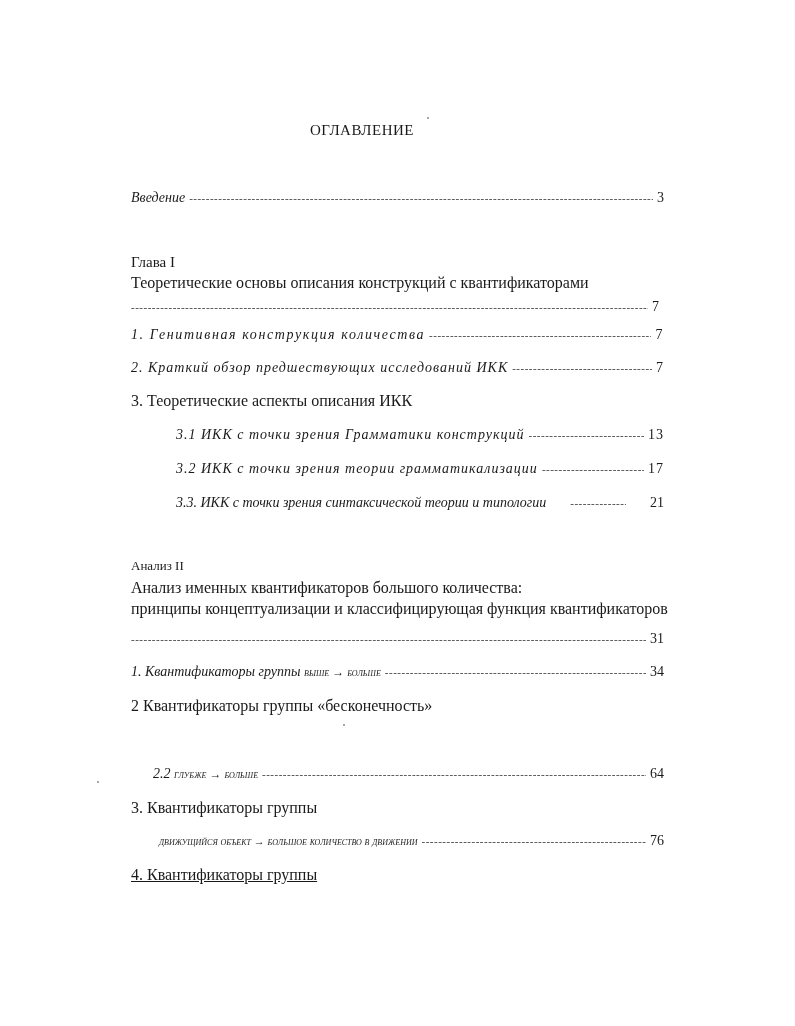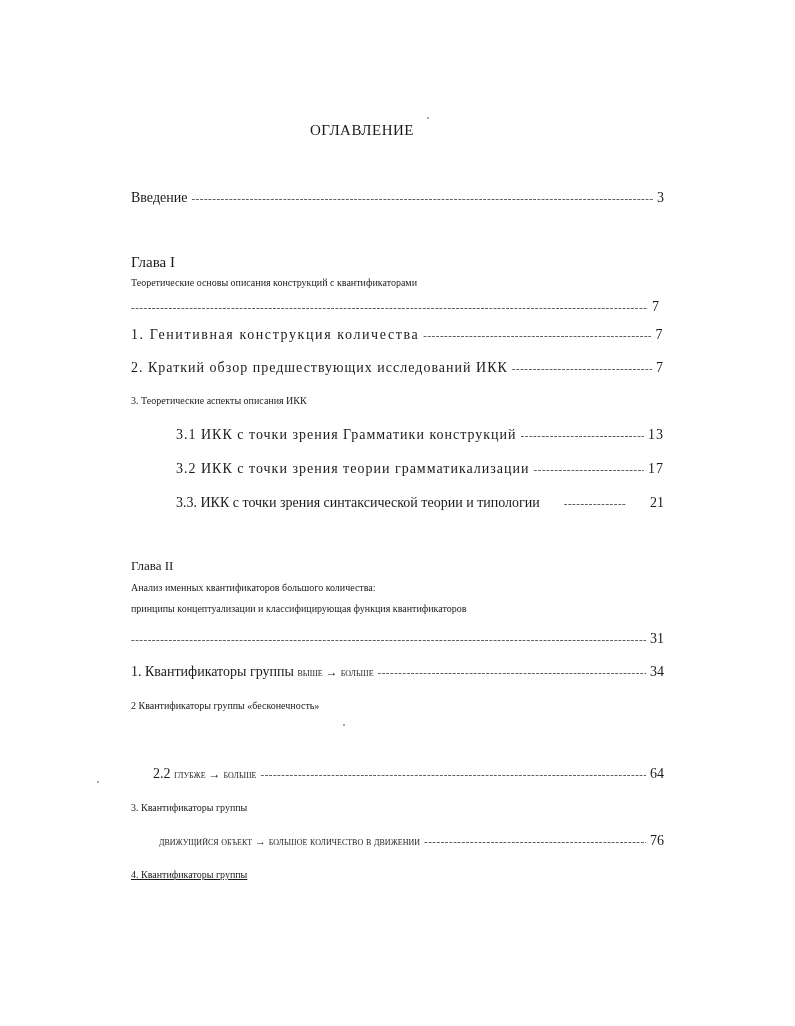--- a/index.html
+++ b/index.html
@@ -5,26 +5,26 @@
     html, body { margin: 0; padding: 0; }
     body {
       width: 795px; height: 1026px; background: #ffffff; position: relative; overflow: hidden;
       font-family: "Liberation Serif", "DejaVu Serif", serif; color: #1a1a1a;
     }
     .page { position: absolute; left: 0; top: 0; width: 795px; height: 1026px; }
     .title {
       position: absolute; top: 122px; left: 0; width: 724px; text-align: center;
       font-size: 15px; letter-spacing: 0.5px;
     }
-    .line { position: absolute; font-size: 10px; white-space: nowrap; line-height: 18px; }
+    .line { position: absolute; font-size: 16px; white-space: nowrap; line-height: 18px; }
     .row {
       position: absolute; display: flex; align-items: baseline; font-size: 14px;
       line-height: 18px; white-space: nowrap;
     }
-    .row .lbl { flex: 0 0 auto; }
+    .row .lbl { flex: 0 0 auto; font-style: italic; }
     .row .dots {
       flex: 1 1 auto; overflow: hidden; margin: 0 4px; color: #333; letter-spacing: 0.5px;
       font-size: 11px;
     }
     .row .dots::before {
       content: "------------------------------------------------------------------------------------------------------------------------------------------------------------------------------------------------------------------------------------------------";
     }
     .row .pg { flex: 0 0 auto; }
     .sc { font-variant: small-caps; font-size: 12px; }
     .spaced { letter-spacing: 1.6px; }
@@ -72,21 +72,21 @@
     <span class="lbl">3.2 ИКК с точки зрения теории грамматикализации</span>
     <span class="dots"></span>
     <span class="pg">17</span>
   </div>
   <div class="row" style="top:494px; left:176px; width:488px;gap:20px;">
     <span class="lbl">3.3. ИКК с точки зрения синтаксической теории и типологии</span>
     <span class="dots"></span>
     <span class="pg">21</span>
   </div>
 
-  <div class="line" style="top:557px; left:131px; font-size:13px;">Глава II</div>
+  <div class="line" style="top:557px; left:131px; font-size:13px;">Анализ II</div>
   <div class="line" style="top:579px; left:131px;">Анализ именных квантификаторов большого количества:</div>
   <div class="line" style="top:600px; left:131px;">принципы концептуализации и классифицирующая функция квантификаторов</div>
   <div class="row" style="top:630px; left:131px; width:533px;">
     <span class="dots" style="margin-left:0;"></span>
     <span class="pg">31</span>
   </div>
 
   <div class="row" style="top:663px; left:131px; width:533px;">
     <span class="lbl"><span>1. Квантификаторы группы </span><span class="sc">выше → больше</span></span>
     <span class="dots"></span>

